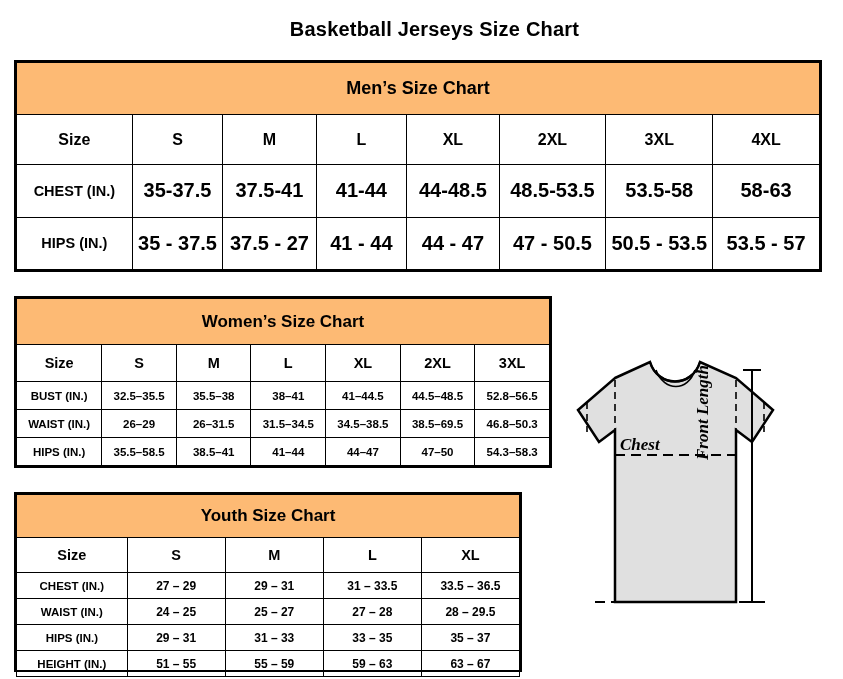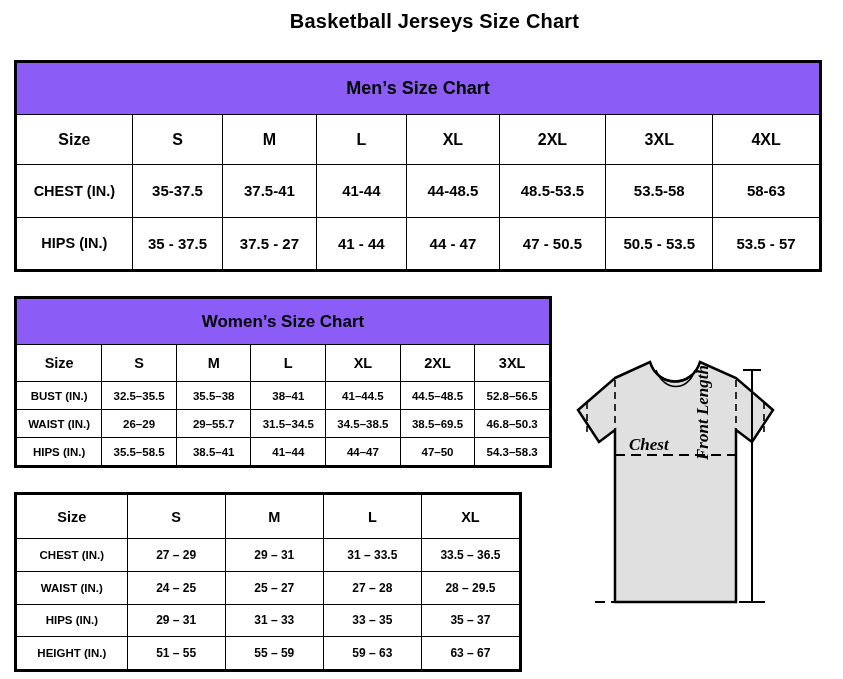--- a/index.html
+++ b/index.html
@@ -12,21 +12,21 @@
     height: 679px;
     font-family: "Liberation Sans", sans-serif;
     color: #000000;
     position: relative;
     overflow: hidden;
   }
   #page-title {
     text-align: center;
     font-size: 20px;
     font-weight: bold;
-    margin: 10px 0 0 0;
+    margin: 18px 0 0 0;
     letter-spacing: 0.2px;
     padding-left: 26px;
   }
   .chart-block {
     position: absolute;
     border: 2px solid #000;
     box-sizing: border-box;
     background: #fff;
   }
   table.size-table {
@@ -36,37 +36,37 @@
     table-layout: fixed;
   }
   table.size-table td, table.size-table th {
     border: 1px solid #000;
     text-align: center;
     vertical-align: middle;
     font-weight: bold;
     padding: 0;
   }
   .banner td {
-    background: #8b5cf6;
+    background: #fdba74;
     font-size: 17px;
     font-weight: bold;
     border-left: none;
     border-right: none;
     border-top: none;
   }
   .hdr td {
     background: #ffffff;
     font-size: 15px;
   }
 
   
   #mens-chart { left: 14px; top: 60px; width: 808px; height: 212px; }
   #mens-chart .banner td { height: 42px; font-size: 18px; }
   #mens-chart .hdr td { height: 40px; font-size: 16px; }
-  #mens-chart .data td { height: 42px; font-size: 15px; }
+  #mens-chart .data td { height: 42px; font-size: 20px; }
   #mens-chart td.rowlabel { font-size: 14.5px; }
 
   
   #womens-chart { left: 14px; top: 296px; width: 538px; height: 172px; }
   #womens-chart .banner td { height: 42px; font-size: 17px; }
   #womens-chart .hdr td { height: 34px; font-size: 14.5px; }
   #womens-chart .data td { height: 25px; font-size: 11.5px; }
   #womens-chart td.rowlabel { font-size: 11.5px; }
 
   
@@ -86,21 +86,21 @@
   }
   #shirt-diagram svg { display: block; }
   .measure-label {
     position: absolute;
     font-family: "Liberation Serif", serif;
     font-weight: bold;
     font-style: italic;
     font-size: 17px;
     color: #000;
   }
-  #chest-label { left: 89px; top: 95px; }
+  #chest-label { left: 80px; top: 95px; }
   #front-length-label {
     left: 153px;
     top: 120px;
     transform: rotate(-90deg);
     transform-origin: left top;
     white-space: nowrap;
   }
 </style>
 </head>
 <body>
@@ -186,21 +186,21 @@
       <td>32.5–35.5</td>
       <td>35.5–38</td>
       <td>38–41</td>
       <td>41–44.5</td>
       <td>44.5–48.5</td>
       <td>52.8–56.5</td>
     </tr>
     <tr class="data">
       <td class="rowlabel">WAIST (IN.)</td>
       <td>26–29</td>
-      <td>29–55.7</td>
+      <td>26–31.5</td>
       <td>31.5–34.5</td>
       <td>34.5–38.5</td>
       <td>38.5–69.5</td>
       <td>46.8–50.3</td>
     </tr>
     <tr class="data">
       <td class="rowlabel">HIPS (IN.)</td>
       <td>35.5–58.5</td>
       <td>38.5–41</td>
       <td>41–44</td>
@@ -215,20 +215,23 @@
 <div class="chart-block" id="youth-chart">
   <table class="size-table">
     <colgroup>
       <col style="width:22%">
         <col style="width:19.5%">
         <col style="width:19.5%">
         <col style="width:19.5%">
         <col style="width:19.5%">
     </colgroup>
     <tbody>
+        <tr class="banner">
+      <td colspan="5">Youth Size Chart</td>
+    </tr>
     <tr class="hdr">
       <td>Size</td>
       <td>S</td>
       <td>M</td>
       <td>L</td>
       <td>XL</td>
     </tr>
     <tr class="data">
       <td class="rowlabel">CHEST (IN.)</td>
       <td>27 – 29</td>

